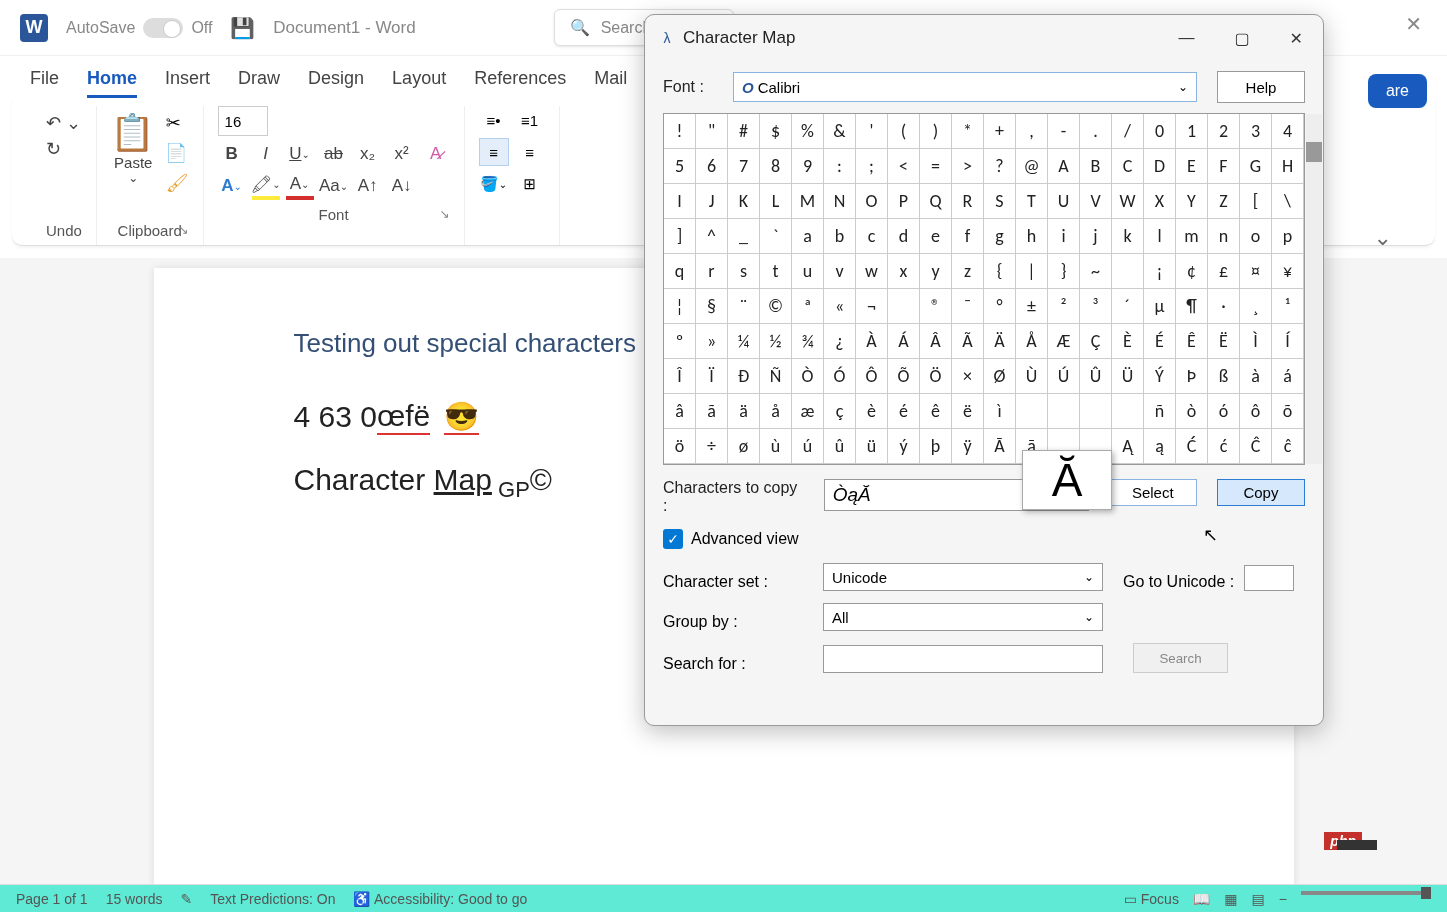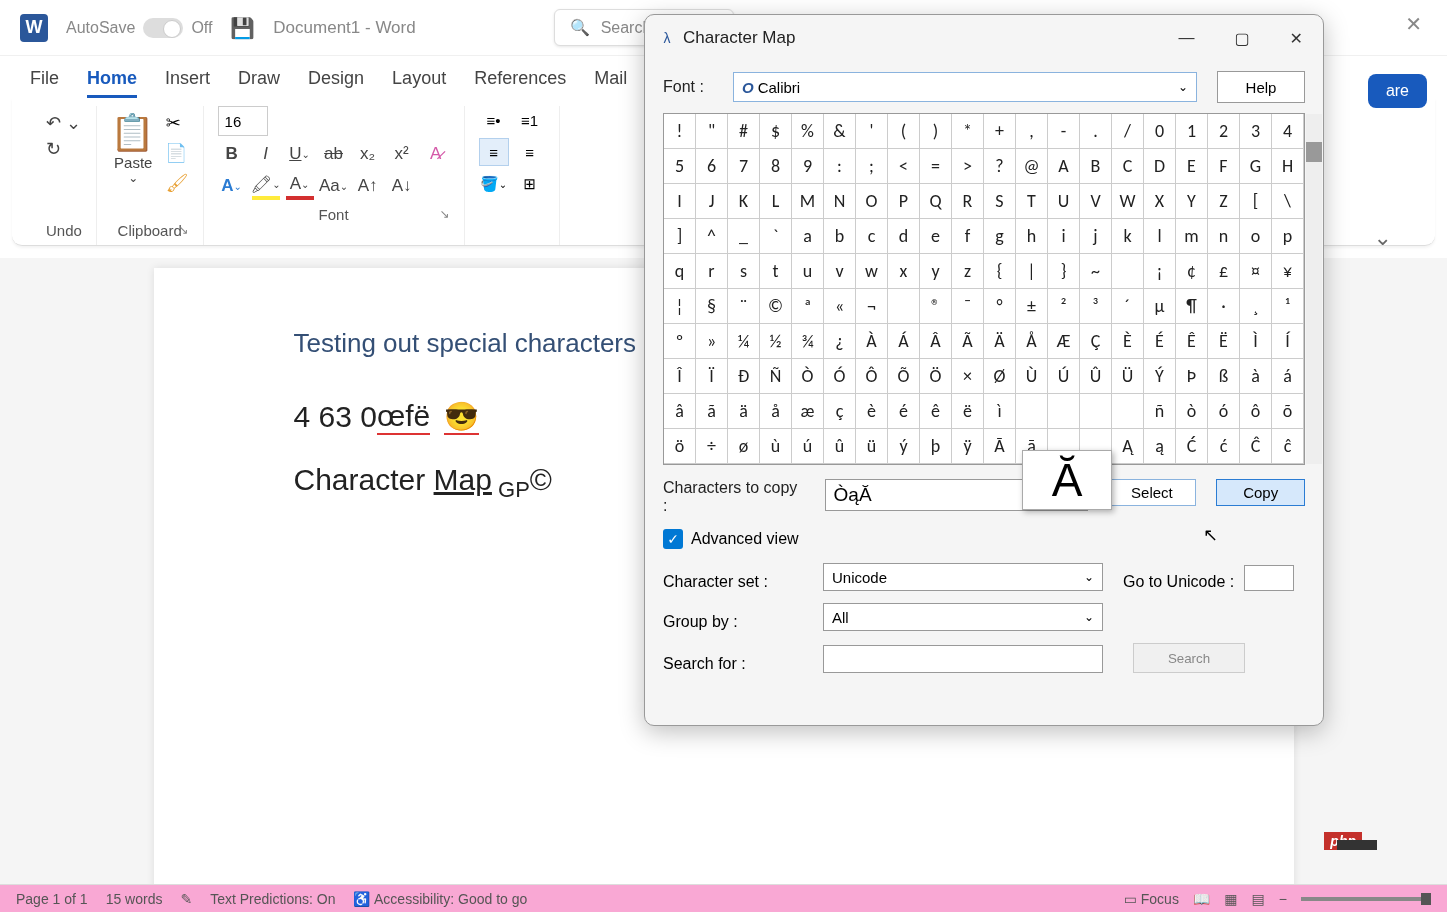--- a/index.html
+++ b/index.html
@@ -46,22 +46,22 @@
 .page { background: #fff; width: 1140px; margin: 10px auto 0; min-height: 700px; padding: 60px 140px; box-shadow: 0 0 8px rgba(0,0,0,0.1); }
 .doc-heading { color: #344f75; font-size: 26px; margin-bottom: 40px; }
 .doc-line1 { font-size: 30px; color: #222; margin-bottom: 28px; display: flex; gap: 0; align-items: center; }
 .doc-line1 .u { border-bottom: 2px solid #d33; }
 .emoji { font-size: 28px; margin-left: 14px; border-bottom: 2px solid #d33; }
 .doc-line2 { font-size: 30px; color: #222; }
 .doc-line2 .u { text-decoration: underline; }
 .sub { font-size: 22px; vertical-align: sub; }
 
 
-.statusbar { position: absolute; bottom: 0; left: 0; right: 0; height: 28px; background: #f9a8d4; border-top: 1px solid #ddd; display: flex; align-items: center; padding: 0 16px; font-size: 14px; color: #555; gap: 18px; }
-.sb-right { margin-left: auto; display: flex; gap: 14px; align-items: center; }
+.statusbar { position: absolute; bottom: 0; left: 0; right: 0; height: 28px; background: #5eead4; border-top: 1px solid #ddd; display: flex; align-items: center; padding: 0 16px; font-size: 14px; color: #555; gap: 18px; }
+.sb-right { margin-left: auto; display: flex; gap: 14px; align-items: flex-start; }
 .zoom-slider { width: 130px; height: 4px; background: #888; position: relative; }
 .zoom-slider::after { content: ''; position: absolute; right: 0; top: -4px; width: 10px; height: 12px; background: #555; }
 
 
 .charmap { position: absolute; left: 644px; top: 14px; width: 680px; height: 712px; background: #f5f5f5; border: 1px solid #999; border-radius: 10px; box-shadow: 0 6px 24px rgba(0,0,0,0.25); z-index: 50; display: flex; flex-direction: column; }
 .cm-title { height: 46px; display: flex; align-items: center; padding: 0 12px; font-size: 17px; color: #222; }
 .cm-title-icon { width: 20px; height: 20px; margin-right: 6px; display:inline-flex; align-items:center; justify-content:center; color:#2b579a; font-size:14px; }
 .cm-winbtns { margin-left: auto; display: flex; gap: 24px; font-size: 16px; color: #333; }
 .cm-winbtns span { cursor: pointer; padding: 4px 8px; }
 .cm-fontrow { display: flex; align-items: center; padding: 10px 18px; gap: 10px; }
@@ -71,35 +71,35 @@
 .cm-help { width: 88px; height: 32px; border: 1px solid #999; background: #fff; font-size: 15px; margin-left: 10px; }
 
 .cm-grid-wrap { margin: 0 18px; border: 1px solid #999; background: #fff; position: relative; }
 .cm-grid { display: grid; grid-template-columns: repeat(20, 1fr); }
 .cm-cell { border-right: 1px solid #ccc; border-bottom: 1px solid #ccc; height: 35px; display: flex; align-items: center; justify-content: center; font-size: 18px; color: #222; cursor: pointer; font-family: "Calibri", sans-serif; }
 .cm-scrollbar { position: absolute; right: -18px; top: 0; width: 16px; height: 100%; background: #eee; }
 .cm-thumb { position: absolute; top: 28px; width: 100%; height: 20px; background: #999; }
 .cm-preview { position: absolute; left: 358px; top: 336px; width: 90px; height: 60px; background: #fff; border: 1px solid #aaa; box-shadow: 2px 2px 6px rgba(0,0,0,0.3); display: flex; align-items: center; justify-content: center; font-size: 46px; z-index: 60; }
 
 .cm-copyrow { display: flex; align-items: flex-start; padding: 14px 18px; gap: 20px; }
-.cm-copy-input { flex: 1; height: 32px; border: 1px solid #999; background: #fff; padding: 12px 8px; font-size: 19px; }
+.cm-copy-input { flex: 1; height: 32px; border: 1px solid #999; background: #fff; padding: 12px 8px; font-size: 19px; font-style: italic; }
 .cm-btn { width: 100px; height: 27px; border: 1px solid #8ab3de; background: #fff; font-size: 15px; }
 .cm-btn.hover { background: #d6e8fb; border-color: #2b7cd3; }
 
 .cm-adv { padding: 0 18px 8px; display: flex; align-items: center; gap: 8px; font-size: 16px; }
 .cm-check { width: 20px; height: 20px; background: #0078d4; color: #fff; display: flex; align-items: center; justify-content: center; font-size: 14px; border-radius: 3px; }
 
 .cm-field-row { display: flex; align-items: flex-end; padding: 6px 18px; gap: 10px; font-size: 16px; }
 .cm-field-row .lbl { width: 150px; }
 .cm-sel2 { width: 280px; height: 28px; border: 1px solid #999; background: #fff; padding: 0 8px; display: flex; align-items: center; font-size: 15px; }
 .cm-sel2 .arr { margin-left: auto; font-size: 12px; }
 .cm-goto-label { margin-left: 10px; }
 .cm-goto { width: 50px; height: 26px; border: 1px solid #999; background: #fff; }
 .cm-search-in { width: 280px; height: 28px; border: 1px solid #999; background: #fff; }
-.cm-search-btn { width: 112px; height: 30px; border: 1px solid #ccc; background: #f0f0f0; color: #888; margin-left: 20px; }
+.cm-search-btn { width: 95px; height: 30px; border: 1px solid #ccc; background: #f0f0f0; color: #888; margin-left: 20px; }
 
 .cm-status { padding: 10px 18px; font-size: 16px; color: #222; border-top: 1px solid #ddd; background: #f9f9f9; }
 .cursor { position: absolute; left: 1203px; top: 524px; font-size: 18px; z-index: 70; }
 .php-badge { position: absolute; right: 85px; bottom: 62px; background: #c4302b; color: #fff; font-size: 14px; padding: 1px 6px; font-style: italic; font-weight: bold; }
 .line-deco { position: absolute; right: 70px; bottom: 62px; width: 40px; height: 10px; background: #333; }
 </style>
 </head>
 <body>
 
 <div class="titlebar">

